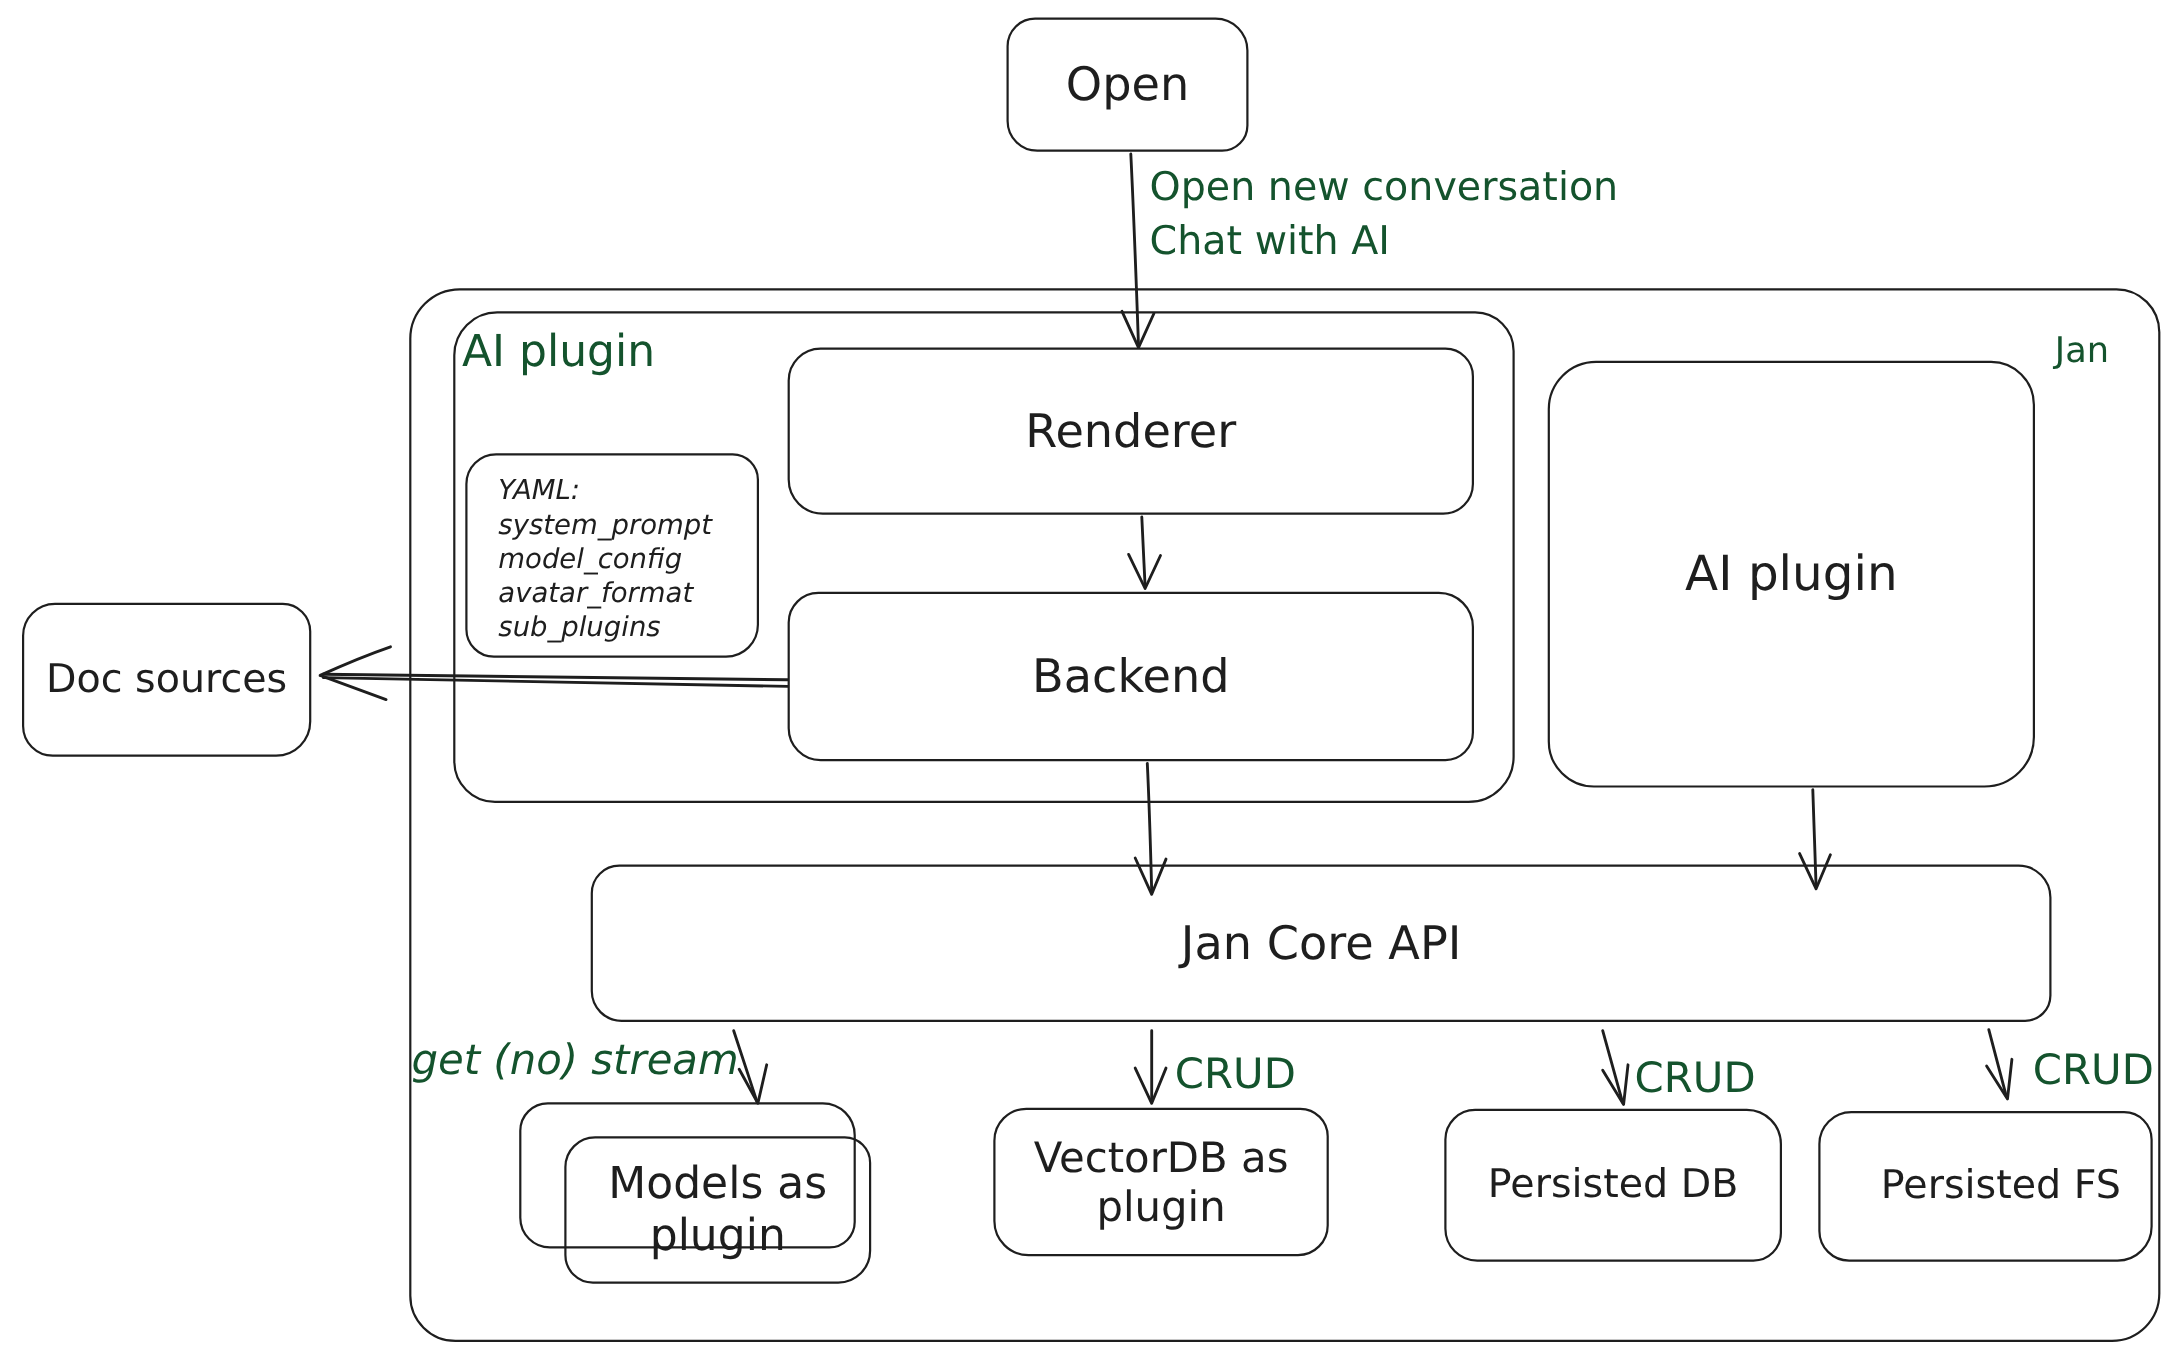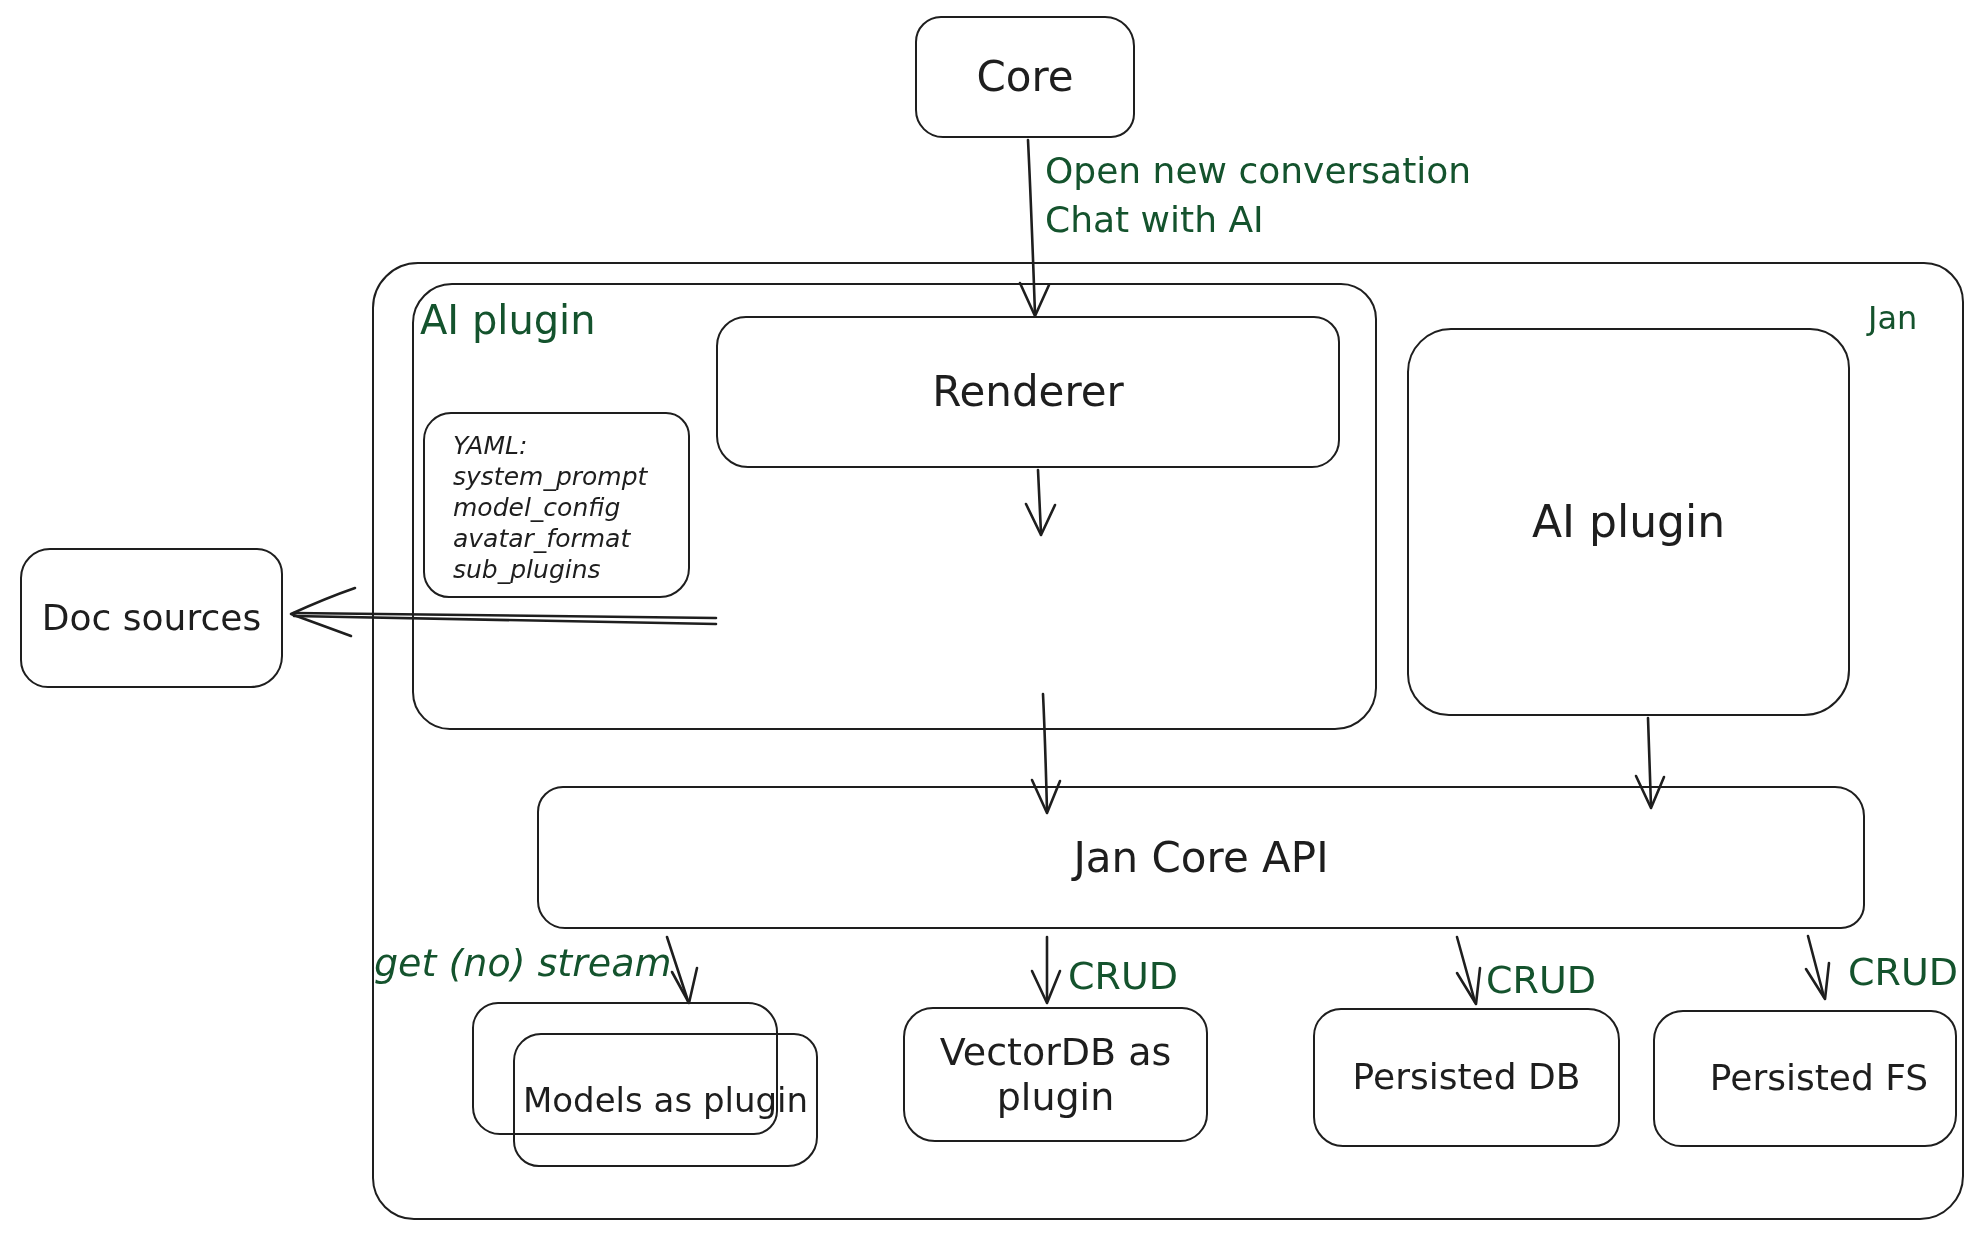--- a/index.html
+++ b/index.html
@@ -28,21 +28,21 @@
   .jan         {left:372px; top:262px; width:1592px;height:958px; border-radius:46px 40px 44px 42px;}
   .aiplug-l    {left:412px; top:283px; width:965px; height:447px; border-radius:40px 36px 42px 38px;}
   .renderer    {left:716px; top:316px; width:624px; height:152px; border-radius:30px 26px 28px 32px; font-size:42px;}
   .yaml        {left:423px; top:412px; width:267px; height:186px; border-radius:28px 24px 30px 26px;
                 display:block; padding:16px 0 0 28px; font-size:25px; line-height:31px; text-align:left;font-style:italic;}
   .backend     {left:716px; top:538px; width:624px; height:154px; border-radius:28px 32px 26px 30px; font-size:42px;}
   .docsrc      {left:20px;  top:548px; width:263px; height:140px; border-radius:30px 26px 32px 28px; font-size:36px;}
   .aiplug-r    {left:1407px;top:328px; width:443px; height:388px; border-radius:44px 40px 46px 42px; font-size:44px;}
   .jancore     {left:537px; top:786px; width:1328px;height:143px; border-radius:26px 30px 24px 28px; font-size:42px;justify-content:center;}
   .models-out  {left:472px; top:1002px;width:306px; height:133px; border-radius:26px 30px 24px 28px;}
-  .models-in   {left:513px; top:1033px;width:305px; height:134px; border-radius:28px 24px 30px 26px; font-size:34px;}
+  .models-in   {left:513px; top:1033px;width:279px; height:134px; border-radius:28px 24px 30px 26px; font-size:40px;}
   .vectordb    {left:903px; top:1007px;width:305px; height:135px; border-radius:30px 26px 28px 32px; font-size:38px; padding:0 14px;}
   .persdb      {left:1313px;top:1008px;width:307px; height:139px; border-radius:28px 32px 26px 30px; font-size:36px;}
   .persfs      {left:1653px;top:1010px;width:304px; height:137px; border-radius:30px 26px 32px 28px; font-size:36px;padding-left:28px;}
 
   
   .jan-label      {left:1868px;top:299px; font-size:32px;}
   .aiplug-l-label {left:420px; top:297px; font-size:40px;}
   .edge-open      {left:1045px;top:146px; font-size:36px; line-height:49px; white-space:pre;}
   .edge-stream    {left:374px; top:941px; font-size:38px;font-style:italic;}
   .crud-1         {left:1068px;top:954px; font-size:38px;}
@@ -57,35 +57,38 @@
 
 <div class="canvas">
 
   <div class="box jan"></div>
   <div class="lbl jan-label">Jan</div>
 
   <div class="box aiplug-l"></div>
   <div class="lbl aiplug-l-label">AI plugin</div>
 
   <div class="box user">
-    <span>Core</span>
+    <span>Open</span>
   </div>
 
   <div class="box renderer">
     <span>Renderer</span>
   </div>
 
   <div class="box yaml">
     <span style="display:block">YAML:</span>
     <span style="display:block">system_prompt</span>
     <span style="display:block">model_config</span>
     <span style="display:block">avatar_format</span>
     <span style="display:block">sub_plugins</span>
   </div>
 
+  <div class="box backend">
+    <span>Backend</span>
+  </div>
 
   <div class="box docsrc">
     <span>Doc sources</span>
   </div>
 
   <div class="box aiplug-r">
     <span>AI plugin</span>
   </div>
 
   <div class="box jancore">

